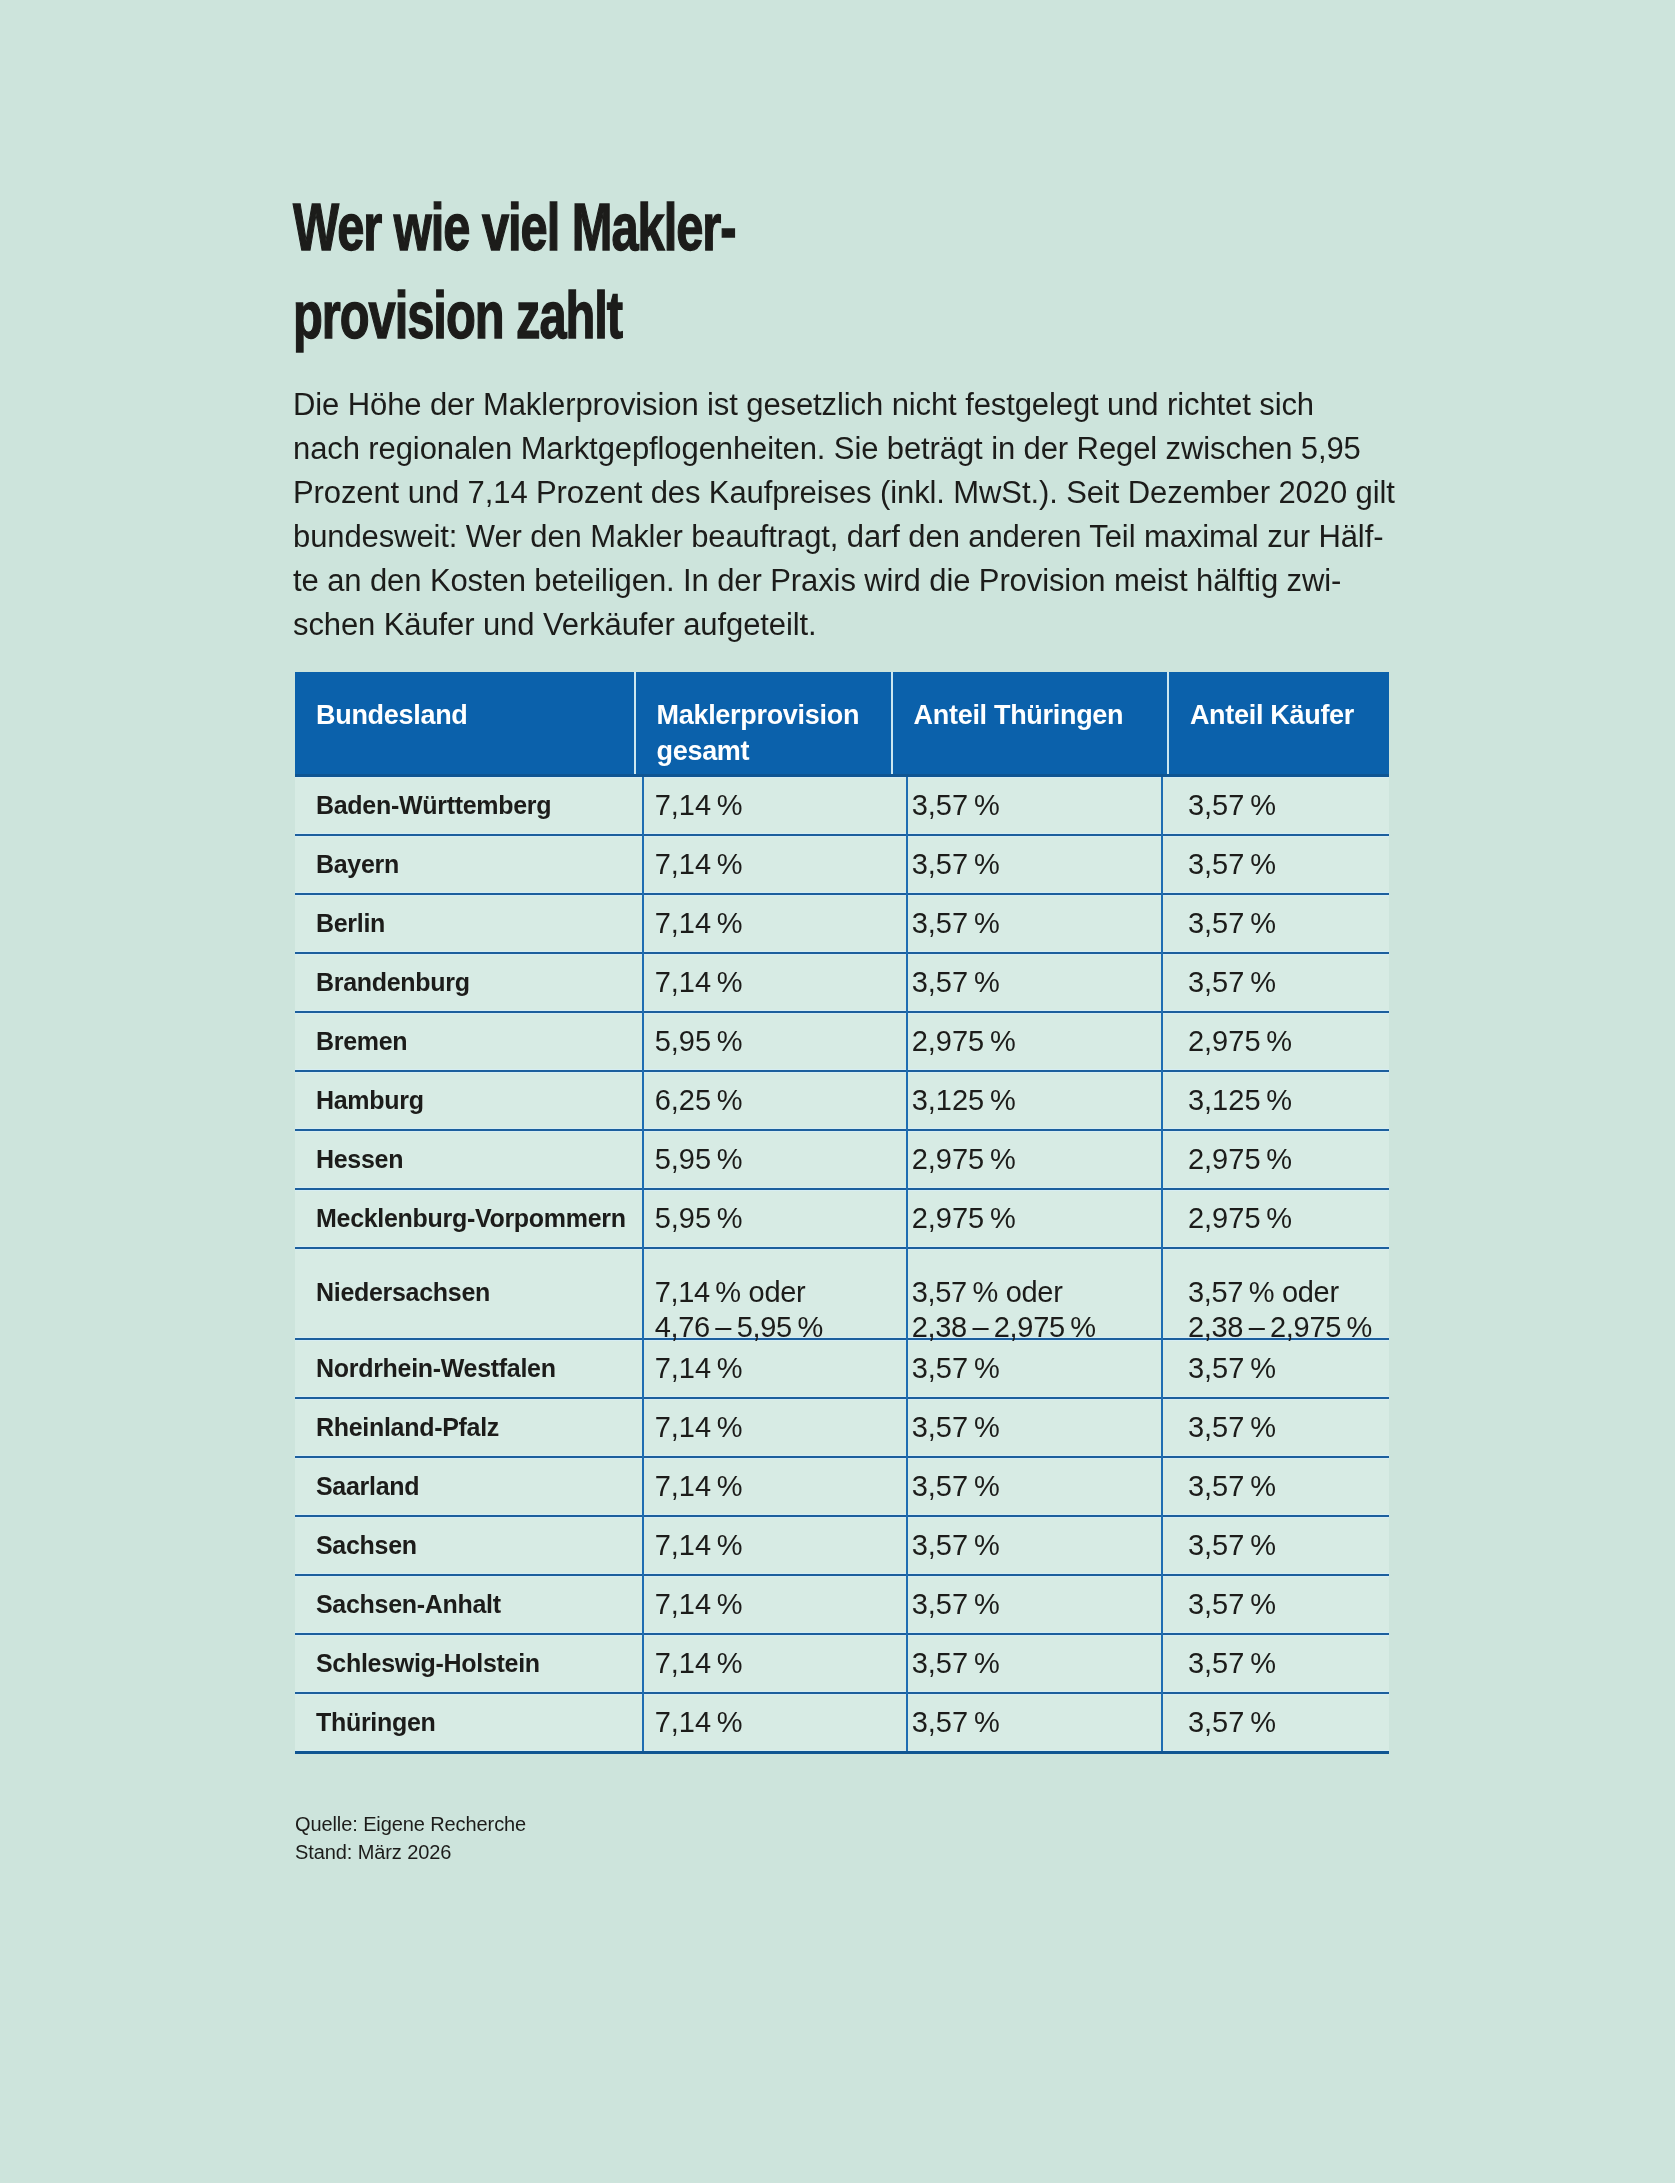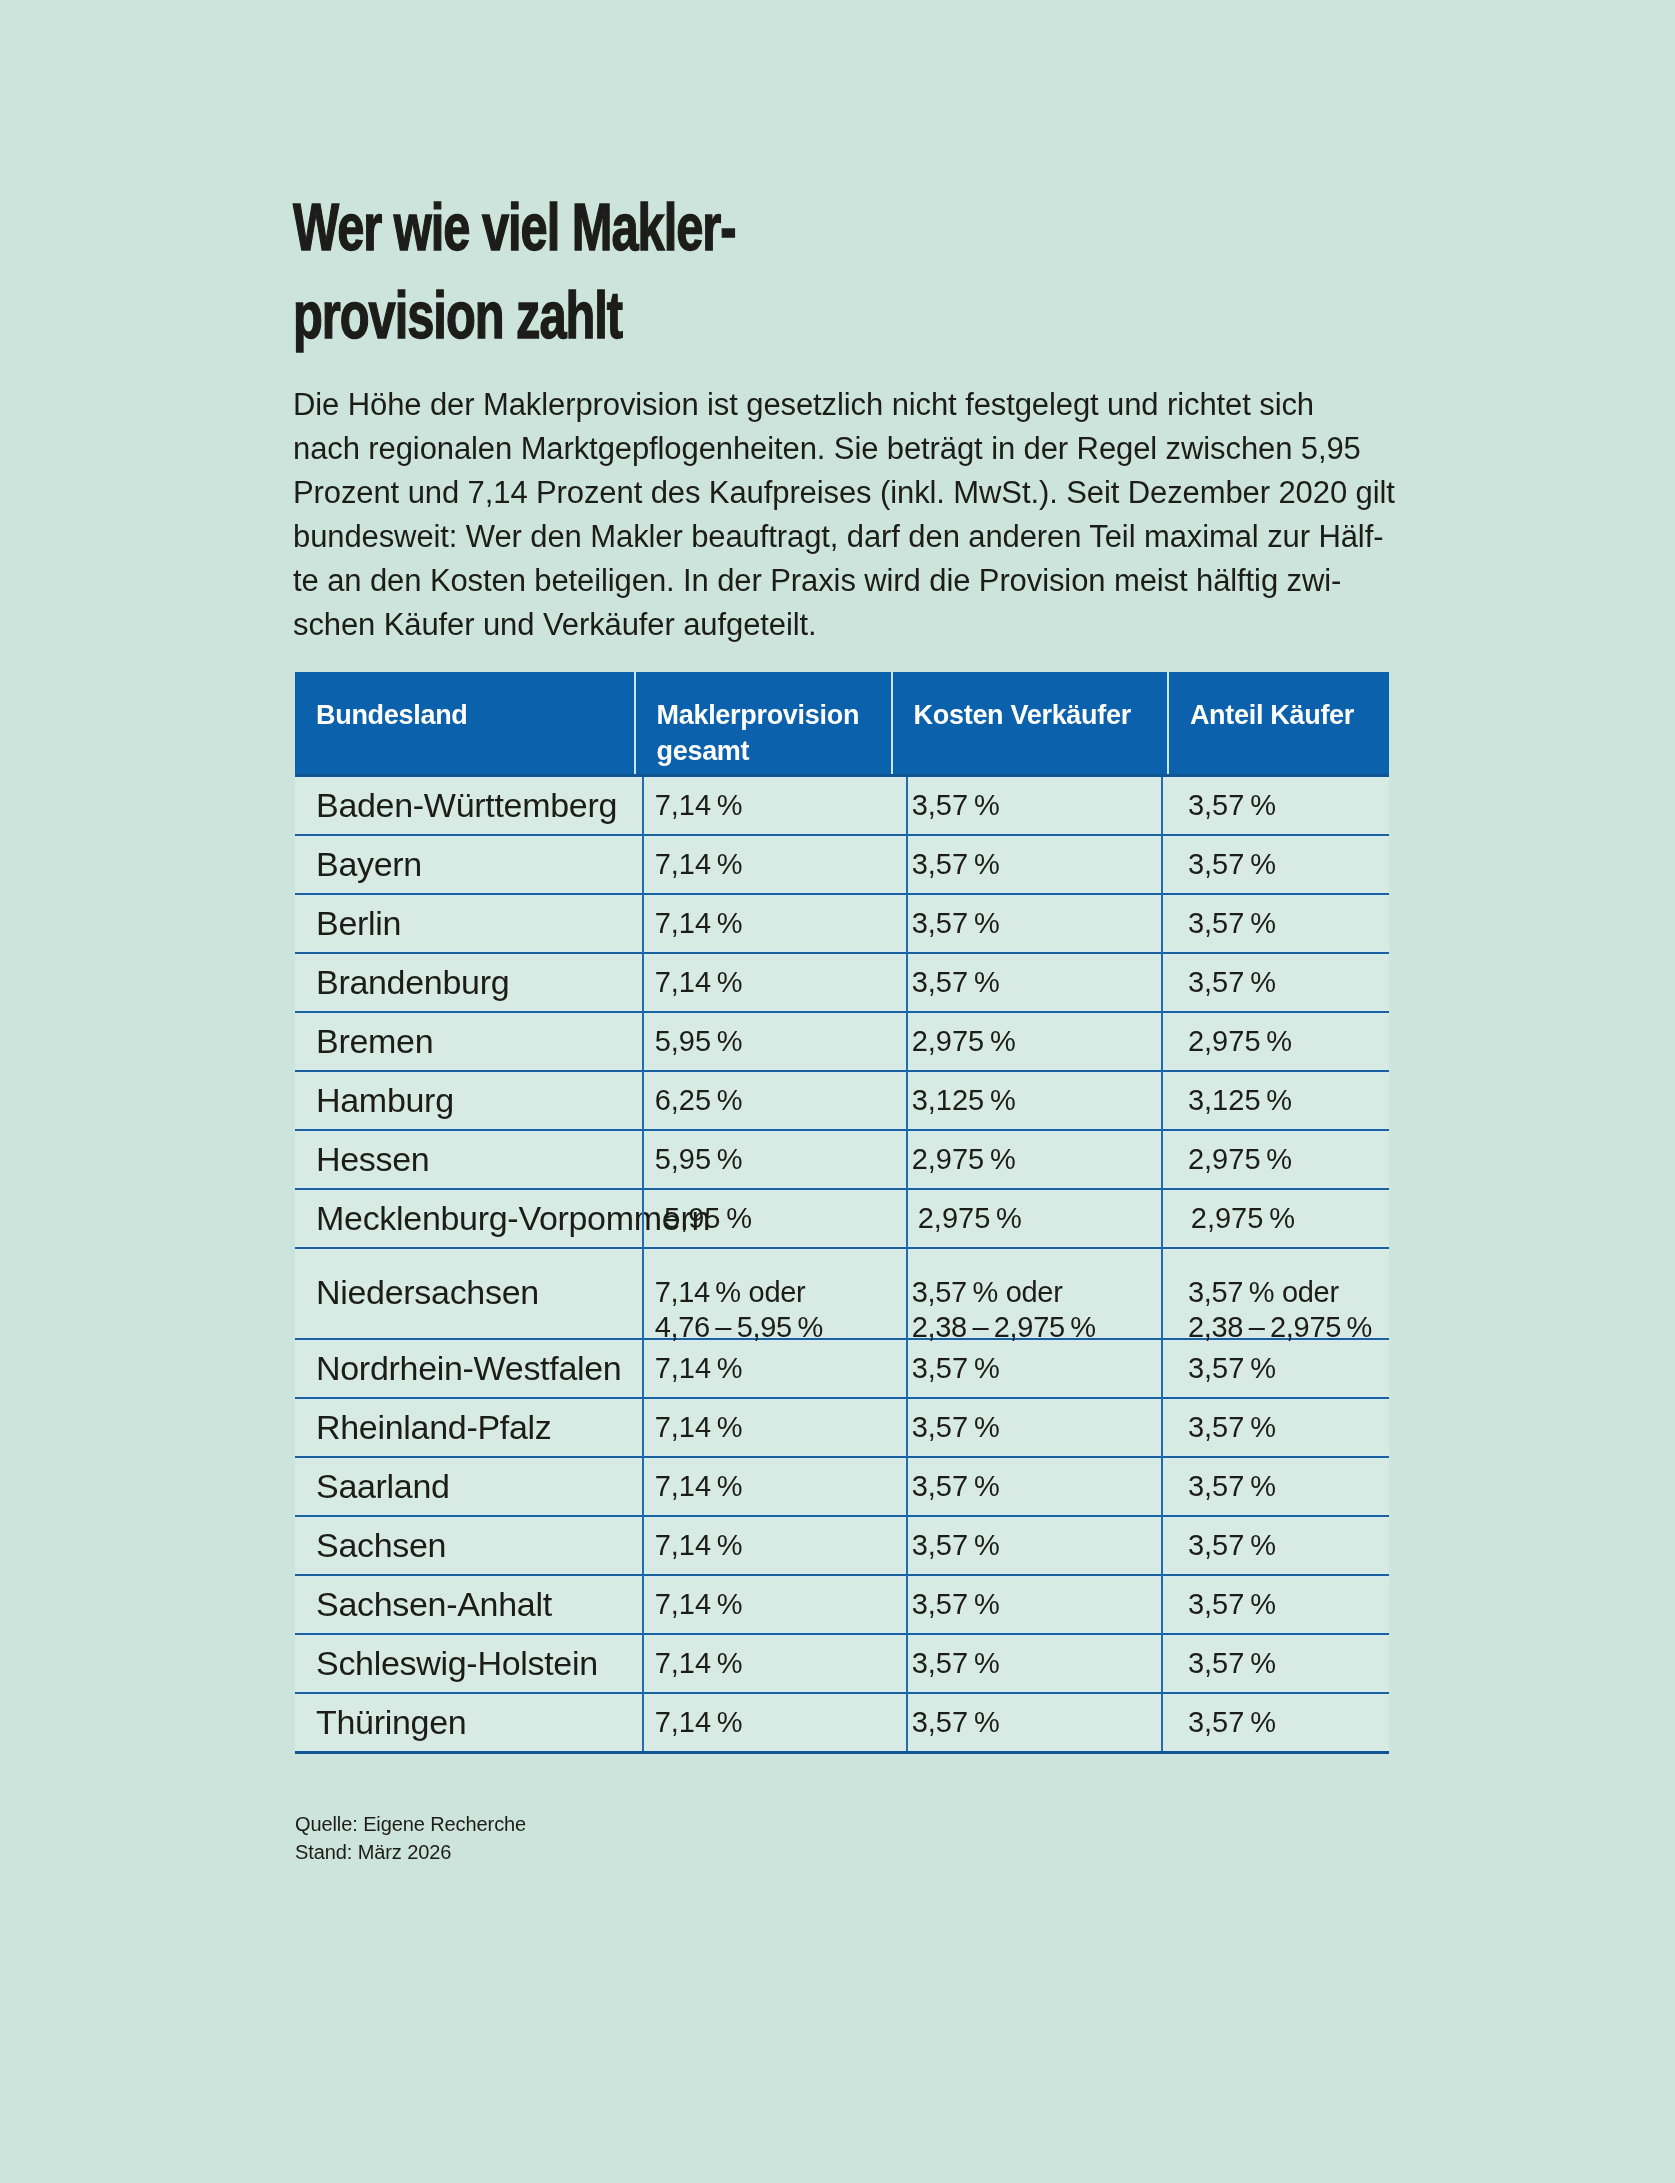--- a/index.html
+++ b/index.html
@@ -70,21 +70,21 @@
       var(--halo) calc(100% - 1.4px) 100%);
   }
   .tr.first{border-top:none;height:57px;}
   .tr.tall{height:91px;}
   .td{
     display:flex;align-items:center;
     padding-left:21px;white-space:pre;
     font-size:29px;line-height:35px;letter-spacing:-0.3px;
   }
   .tr.tall .td{align-items:flex-start;padding-top:26px;}
-  .td.state{font-weight:400;font-size:34px;}
+  .td.state{font-weight:700;font-size:25px;}
   .c0{width:348px;}
   .c1{width:264px;}
   .c2{width:255px;}
   .c3{width:228px;margin-left:28px;}
   .vline{
     position:absolute;top:0;bottom:0;width:2.1px;
     background:var(--vline);
   }
   .v1{left:347px;}
   .v2{left:611px;}
@@ -114,21 +114,21 @@
 <div class="table">
   <div class="thead">
     <div class="th c0">
         <span class="txt">Bundesland</span>
       </div>
     <div class="th c1">
         <span class="txt">Maklerprovision
 gesamt</span>
       </div>
     <div class="th c2">
-        <span class="txt">Kosten Verkäufer</span>
+        <span class="txt">Anteil Thüringen</span>
       </div>
     <div class="th c3">
         <span class="txt">Anteil Käufer</span>
       </div>
   </div>
   <div class="tbody" id="tbody">
 
   <div class="tr first">
     <div class="td state c0">Baden-Württemberg</div>
     <div class="td c1">7,14 %</div>

